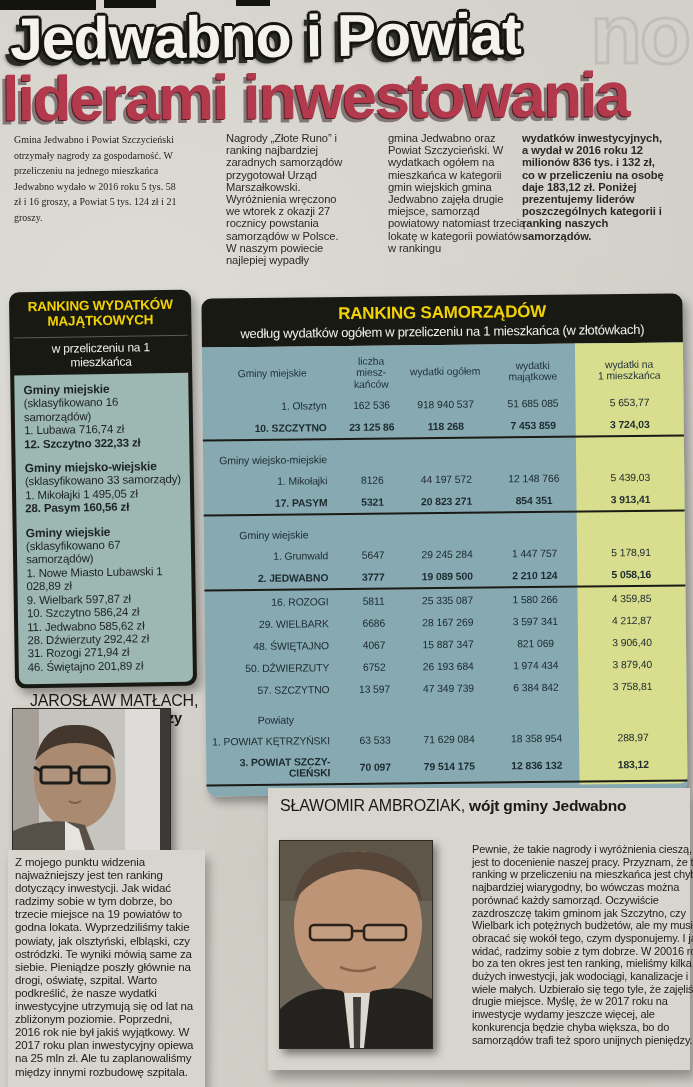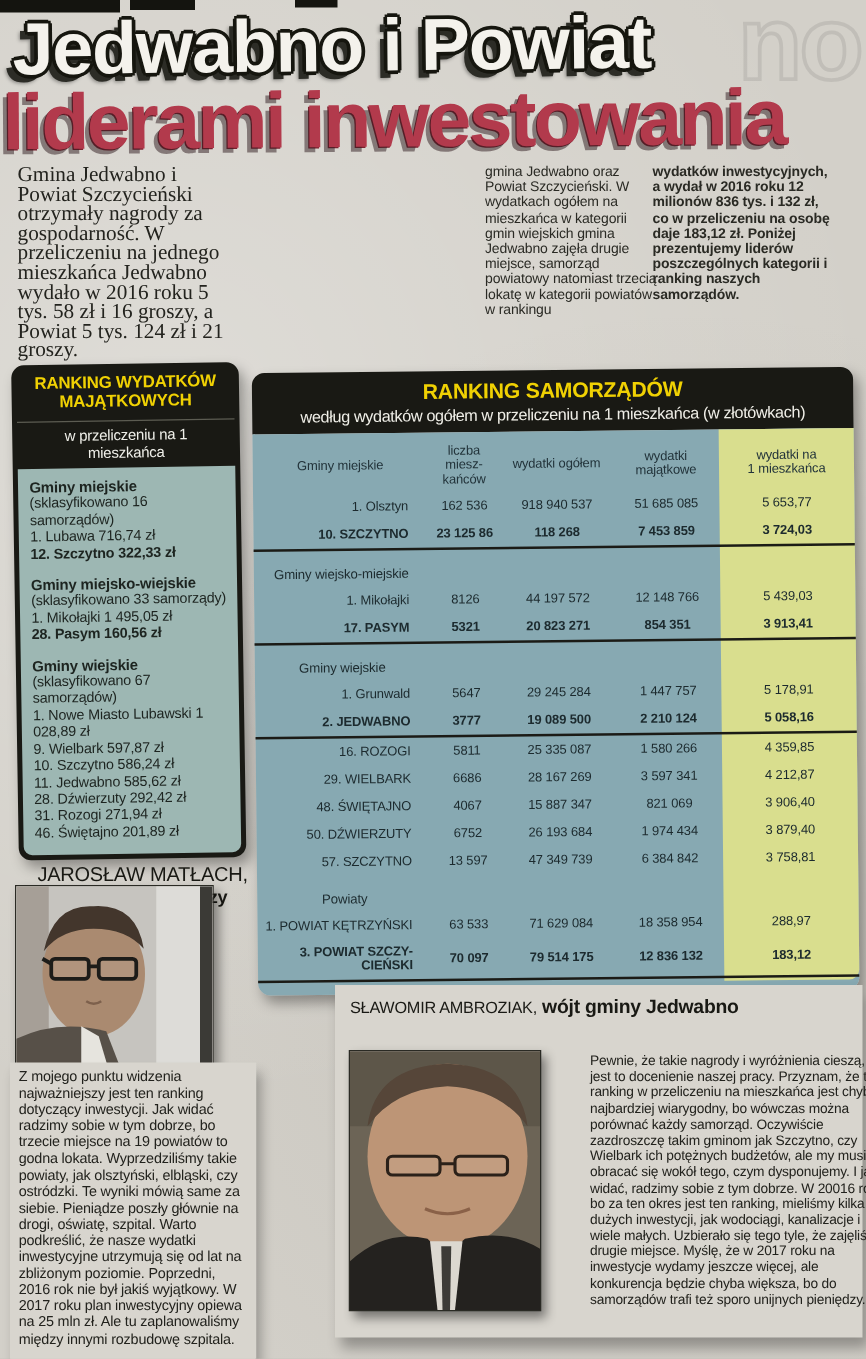--- a/index.html
+++ b/index.html
@@ -29,21 +29,21 @@
   }
   .hl2{
     position:absolute;left:2px;top:60px;width:690px;
     font-size:63px;font-weight:800;letter-spacing:-2px;color:#b23a4c;
     transform:rotate(-.4deg);white-space:nowrap;
     text-shadow:-4px 4px 0 rgba(45,25,30,.5), -1px 1px 0 #7c2230;
   }
   
   .intro-col{position:absolute;top:132px;color:#23231e;}
   .intro-serif{left:14px;width:166px;font-family:"Liberation Serif",serif;
-    font-size:17px;line-height:15.6px;}
+    font-size:10px;line-height:15.6px;}
   .ic2{left:226px;width:118px;}
   .ic3{left:388px;width:138px;}
   .ic4{left:522px;width:148px;font-weight:bold;}
   .intro-sans{font-size:11.2px;line-height:12.2px;letter-spacing:-.1px;color:#2a2a24;}
   
   .expense-box{
     position:absolute;left:12px;top:291px;width:182px;
     background:#191914;border-radius:10px;padding:0 0 4px 0;
     transform:rotate(-.9deg);
     box-shadow:4px 6px 10px rgba(0,0,0,.35);
@@ -114,21 +114,21 @@
     padding:6px 6px 14px 7px;
     font-size:11.5px;line-height:13.1px;letter-spacing:-.15px;color:#22221d;
   }
   
   .ambro-panel{
     position:absolute;left:268px;top:788px;width:422px;height:282px;
     background:#d8d5ce;box-shadow:5px 8px 10px rgba(0,0,0,.3);
   }
   .ambro-title{position:absolute;left:280px;top:797px;width:400px;color:#191914;
     font-size:15.5px;letter-spacing:-.2px;}
-  .ambro-title .person-name{font-size:13px;}
+  .ambro-title .person-name{font-size:16px;}
   .ambro-title .role-inline{font-weight:700;}
   .ambro-photo{
     position:absolute;left:279px;top:840px;width:152px;height:207px;
     border:1px solid #2a2a24;box-shadow:4px 5px 8px rgba(0,0,0,.45);
   }
   .ambro-quote{
     position:absolute;left:441px;top:843px;width:242px;
     font-size:11px;line-height:12.7px;letter-spacing:-.15px;color:#22221d;margin-left:31px;
   }
 </style>
@@ -139,20 +139,21 @@
 
   <div class="scrap" style="left:0;top:0;width:96px;height:10px;"></div>
   <div class="scrap" style="left:104px;top:0;width:52px;height:8px;"></div>
   <div class="scrap" style="left:236px;top:0;width:34px;height:6px;"></div>
   <div class="ghost" style="right:4px;top:-14px;">no</div>
 
   <div class="hl1">Jedwabno i Powiat</div>
   <div class="hl2">liderami inwestowania</div>
 
   <div class="intro-col intro-serif">Gmina Jedwabno i Powiat Szczycieński otrzymały nagrody za gospodarność. W przeliczeniu na jednego mieszkańca Jedwabno wydało w 2016 roku 5 tys. 58 zł i 16 groszy, a Powiat 5 tys. 124 zł i 21 groszy.</div>
+  <div class="intro-col intro-sans ic2">Nagrody „Złote Runo” i ranking najbardziej zaradnych samorządów przygotował Urząd Marszałkowski. Wyróżnienia wręczono we wtorek z okazji 27 rocznicy powstania samorządów w Polsce. W naszym powiecie najlepiej wypadły</div>
   <div class="intro-col intro-sans ic3">gmina Jedwabno oraz Powiat Szczycieński. W wydatkach ogółem na mieszkańca w kategorii gmin wiejskich gmina Jedwabno zajęła drugie miejsce, samorząd powiatowy natomiast trzecią lokatę w kategorii powiatów w rankingu</div>
   <div class="intro-col intro-sans ic4">wydatków inwestycyjnych, a wydał w 2016 roku 12 milionów 836 tys. i 132 zł, co w przeliczeniu na osobę daje 183,12 zł. Poniżej prezentujemy liderów poszczególnych kategorii i ranking naszych samorządów.</div>
 
   <div class="expense-box">
     <div class="expense-head">
       <div class="expense-title">RANKING WYDATKÓW</div>
       <div class="expense-title">MAJĄTKOWYCH</div>
     </div>
     <div class="expense-sub">w przeliczeniu na 1 mieszkańca</div>
     <div class="expense-body">

